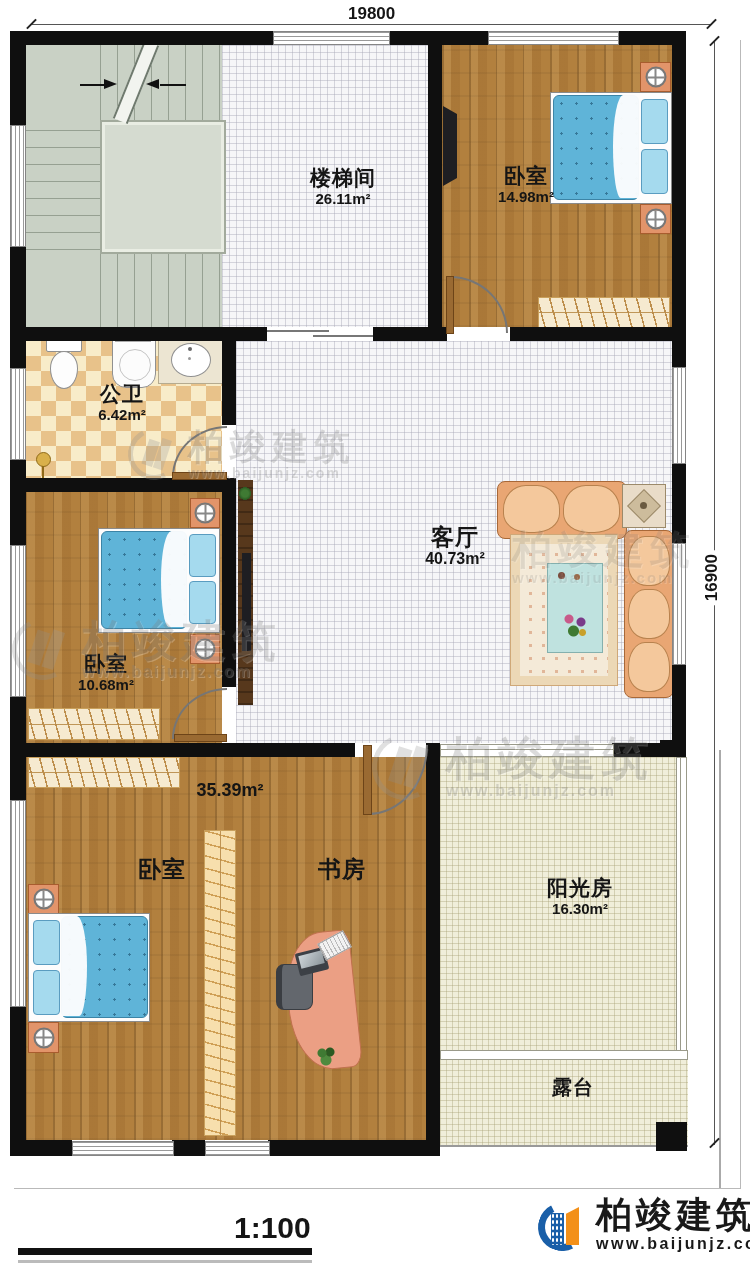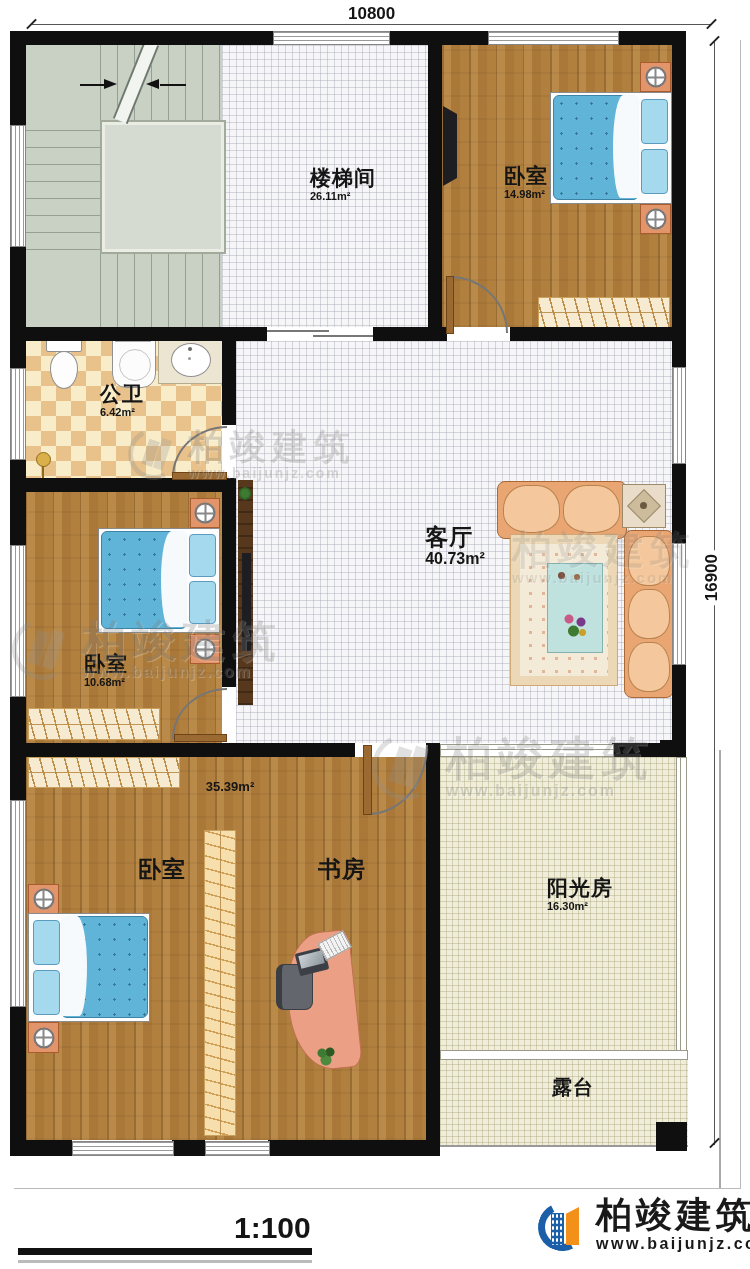--- a/index.html
+++ b/index.html
@@ -51,23 +51,23 @@
     background-size:100% 1px,100% 100%;background-position:0 center,0 0;background-repeat:no-repeat,repeat;}
   .wrdv{background:#f7dfad;border:1px solid #c9a05c;z-index:5;background-image:
     linear-gradient(rgba(185,140,74,.9),rgba(185,140,74,.9)),
     repeating-linear-gradient(15deg,transparent 0 5px,#cf9f55 5px 6.5px,transparent 6.5px 12px);
     background-size:1px 100%,100% 100%;background-position:center 0,0 0;background-repeat:no-repeat,repeat;}
   .sofa{background:#e9a673;border:1px solid #a86838;border-radius:8px;z-index:5;}
   .cush{position:absolute;background:#f4c89c;border:1px solid #b8824e;border-radius:40% 40% 45% 45%/50% 50% 40% 40%;}
   .tvstrip{background:#57381c;background-image:repeating-linear-gradient(0deg,rgba(0,0,0,.25) 0 2px,transparent 2px 12px);z-index:5;}
   .tv{background:#1e1e22;z-index:6;}
   
-  .rlabel{position:absolute;transform:translateX(-50%);text-align:left;z-index:8;line-height:1.15;white-space:nowrap;padding-left:36px;}
+  .rlabel{position:absolute;transform:translateX(-50%);text-align:center;z-index:8;line-height:1.15;white-space:nowrap;padding-left:36px;}
   .rname{font-size:21px;font-weight:700;letter-spacing:1px;}
-  .rarea{font-size:11px;font-weight:700;}
+  .rarea{font-size:15px;font-weight:700;}
   
   .dimline{background:#555;z-index:15;}
   .tick{width:13px;height:2px;background:#222;z-index:16;}
   .dimtext{position:absolute;font-size:17px;font-weight:700;background:#fff;padding:0 4px;z-index:16;}
   .thin{background:#b9b9b9;z-index:3;}
   
   .wm{position:absolute;display:flex;align-items:center;gap:8px;z-index:20;opacity:.27;pointer-events:none;}
   .wm-logo{border:5px solid #8f8f8f;border-top-color:transparent;border-right-color:transparent;
     border-radius:50%;transform:rotate(18deg);position:relative;flex:none;}
   .wm-logo:before{content:"";position:absolute;left:28%;top:18%;width:26%;height:64%;background:#8f8f8f;}
@@ -296,40 +296,40 @@
   </div>
   <div class="rlabel" style="left:437px;top:524px;">
     <div class="rname" style="font-size:23px;">客厅</div>
     <div class="rarea" style="font-size:16px;">40.73m²</div>
   </div>
   <div class="rlabel" style="left:88px;top:652px;">
     <div class="rname">卧室</div>
     <div class="rarea">10.68m²</div>
   </div>
   <div class="rlabel" style="left:212px;top:780px;">
-    <div class="rarea" style="font-size:13px;">35.39m²</div>
+    <div class="rarea" style="font-size:18px;">35.39m²</div>
   </div>
   <div class="rlabel" style="left:144px;top:856px;">
     <div class="rname" style="font-size:23px;">卧室</div>
   </div>
   <div class="rlabel" style="left:324px;top:856px;">
     <div class="rname" style="font-size:23px;">书房</div>
   </div>
   <div class="rlabel" style="left:562px;top:876px;">
     <div class="rname">阳光房</div>
     <div class="rarea">16.30m²</div>
   </div>
   <div class="rlabel" style="left:555px;top:1076px;">
     <div class="rname" style="font-size:20px;">露台</div>
   </div>
 
   <div class="abs dimline" style="left:30px;top:24px;width:682px;height:1px;"></div>
   <div class="abs tick" style="left:25px;top:23px;transform:rotate(-45deg);"></div>
   <div class="abs tick" style="left:705px;top:23px;transform:rotate(-45deg);"></div>
-  <div class="dimtext" style="left:344px;top:4px;">10800</div>
+  <div class="dimtext" style="left:344px;top:4px;">19800</div>
   <div class="abs dimline" style="left:714px;top:40px;width:1px;height:1105px;"></div>
   <div class="abs tick" style="left:708px;top:40px;transform:rotate(-45deg);"></div>
   <div class="abs tick" style="left:708px;top:1142px;transform:rotate(-45deg);"></div>
   <div class="dimtext" style="left:702px;top:550px;writing-mode:vertical-rl;transform:rotate(180deg);padding:4px 0;">16900</div>
   <div class="abs thin" style="left:740px;top:40px;width:1px;height:1148px;"></div>
   <div class="abs thin" style="left:14px;top:1188px;width:727px;height:1px;"></div>
 
   <div class="wm" style="left:128px;top:428px;">
     <div class="wm-logo" style="width:42px;height:42px;"></div>
     <div class="wm-col">

